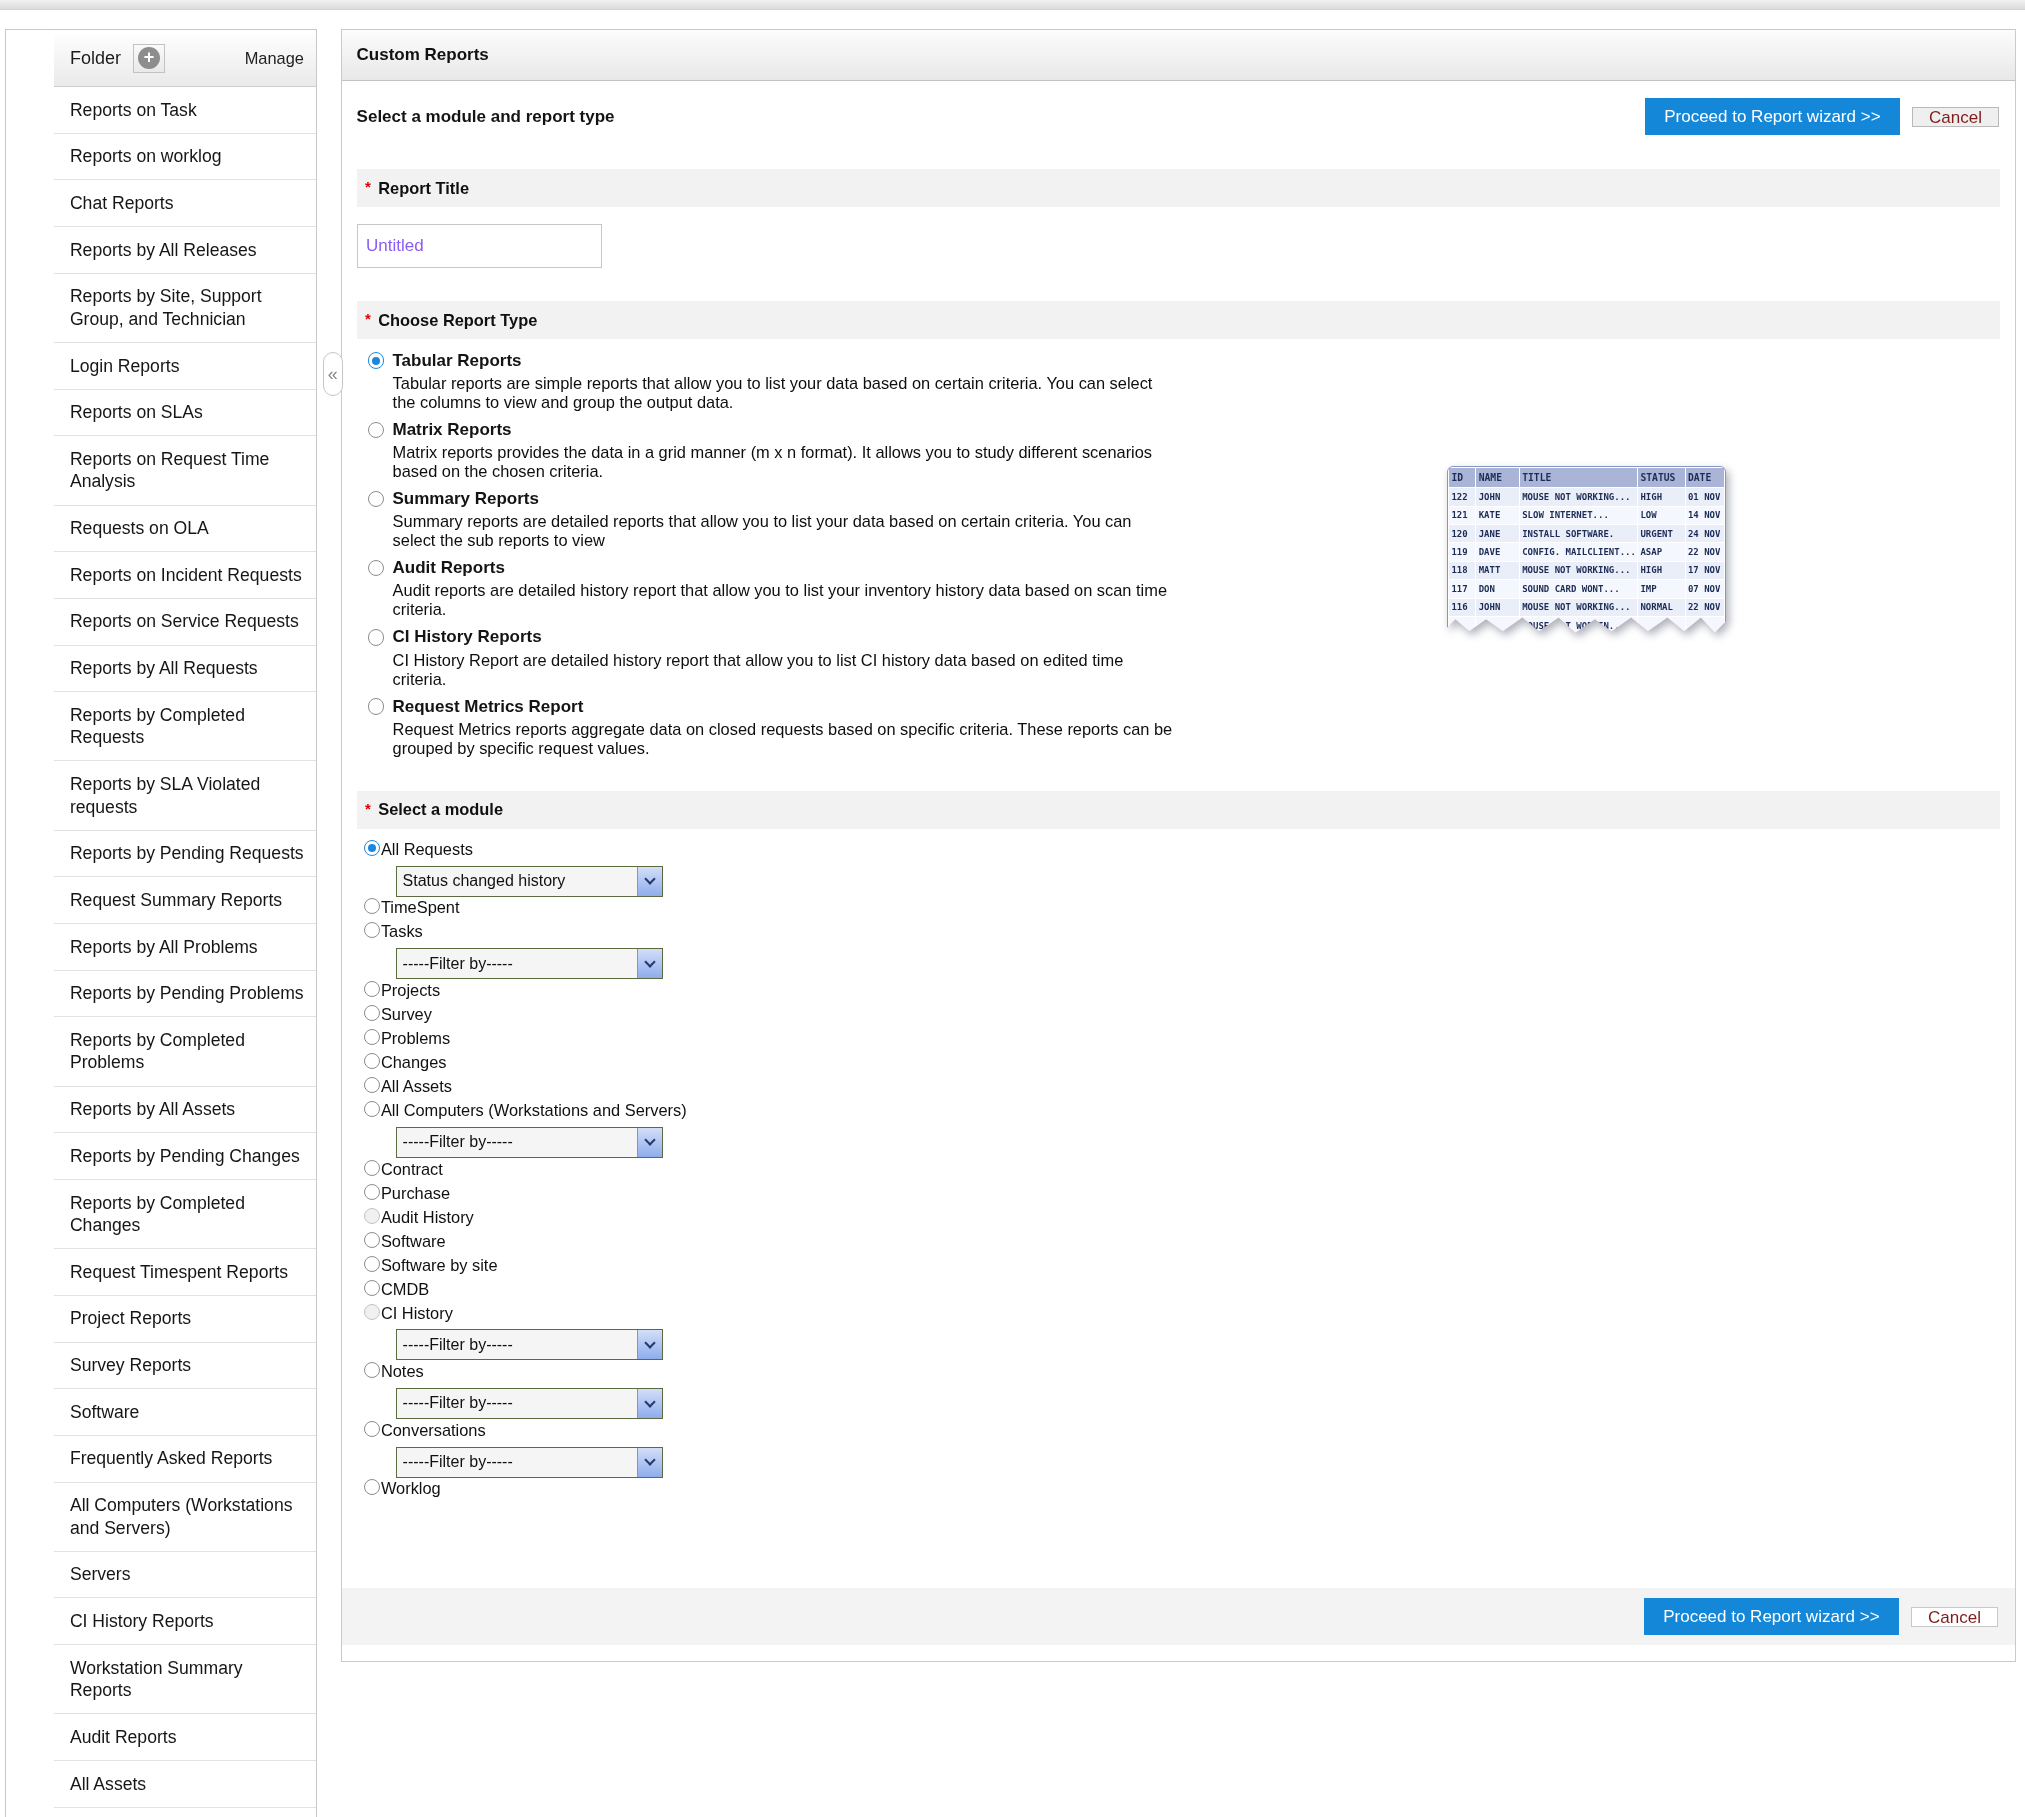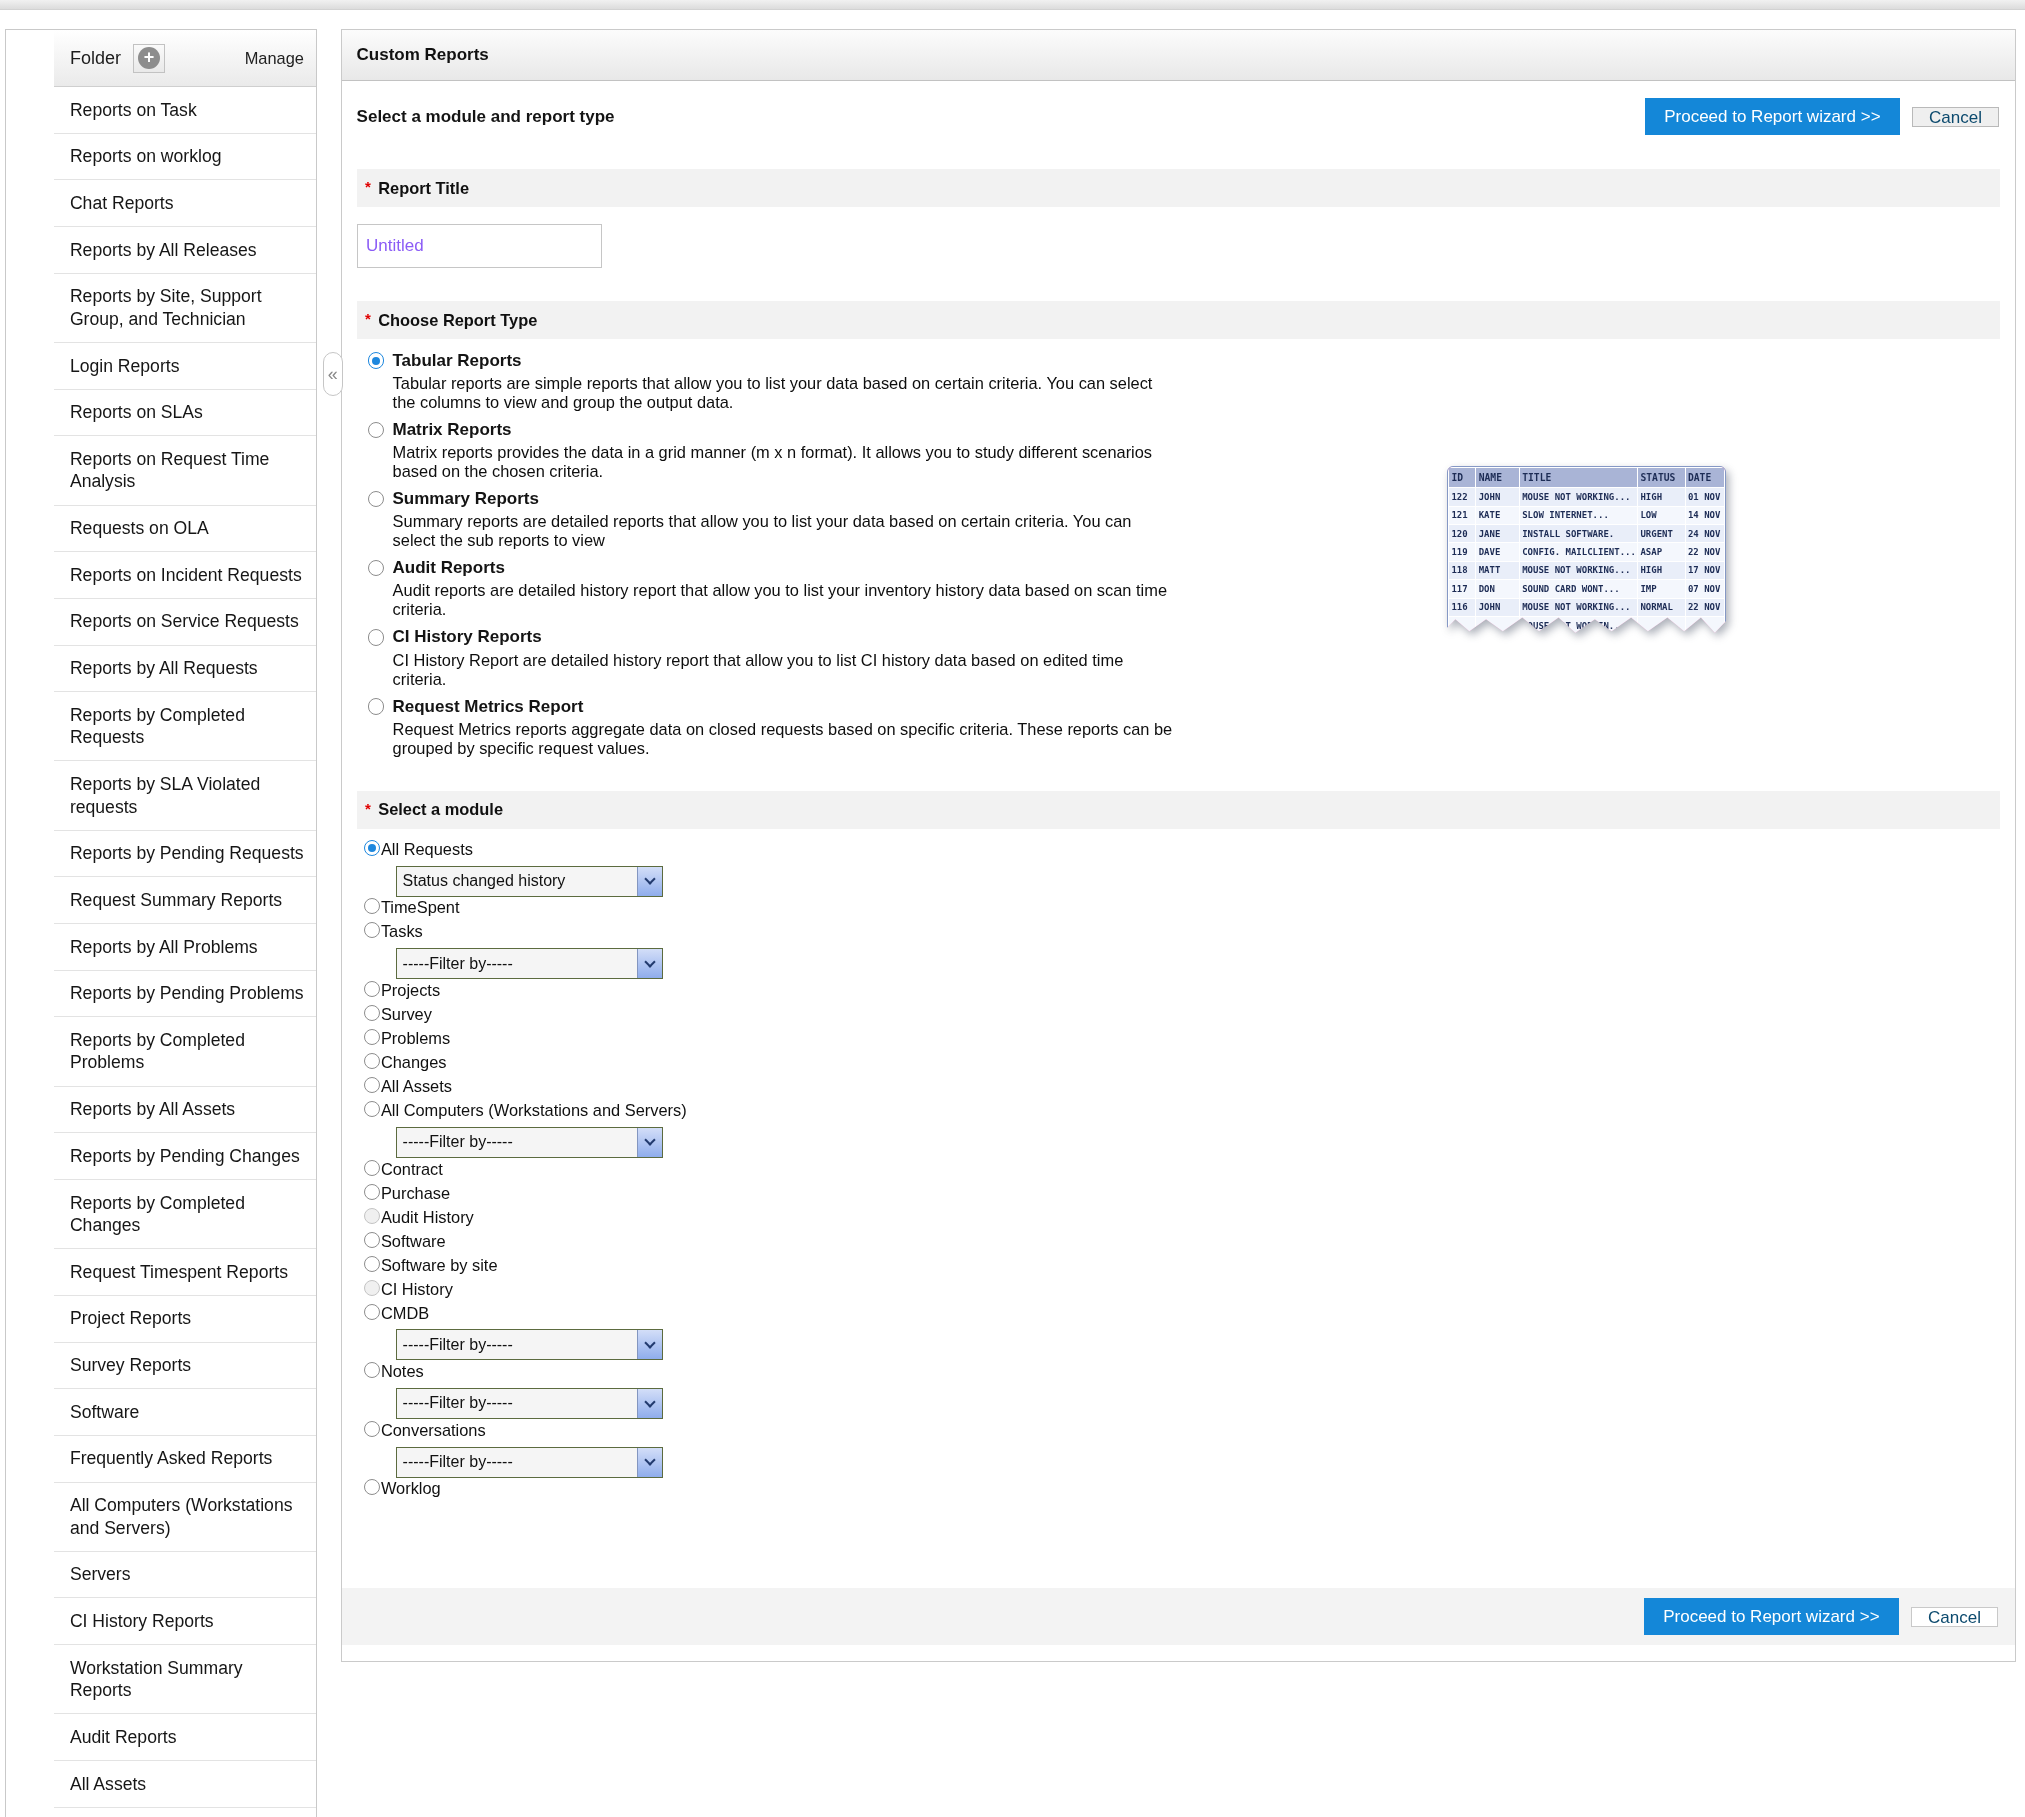--- a/index.html
+++ b/index.html
@@ -36,21 +36,21 @@
   
   .main{position:absolute;left:341px;top:29px;width:1675px;box-sizing:border-box;
     border:0.6px solid #cacaca;background:#fff;padding-bottom:16px;}
   .main-header{height:50px;line-height:50px;padding-left:14.6px;font-size:17px;font-weight:bold;
     background:linear-gradient(#fcfcfc,#e8e8e8);border-bottom:0.6px solid #c2c2c2;color:#111;}
   .subrow{display:flex;align-items:center;margin:16px 16px 0 14.6px;height:39px;}
   .subtitle{font-size:17px;font-weight:bold;}
   .btns{margin-left:auto;display:flex;gap:12px;align-items:center;}
   .btn-primary{background:#1487d8;color:#fff;border:none;font-size:17px;height:37px;
     padding:0 19.5px;cursor:pointer;font-family:inherit;}
-  .btn-cancel{background:#efefef;border:1.2px solid #b9b9b9;color:#0c4a6e;font-size:17px;
+  .btn-cancel{background:#efefef;border:1.2px solid #b9b9b9;color:#7f1d1d;font-size:17px;
     height:20px;padding:0 16px;cursor:pointer;font-family:inherit;box-sizing:border-box;}
   .btn-cancel.white{background:#ffffff;border:1.2px solid #c9c9c9;}
 
   .band{margin:33px 14.6px 0 14.6px;background:#f2f2f2;height:38px;display:flex;align-items:center;
     padding-left:8.5px;box-sizing:border-box;font-size:16.4px;font-weight:bold;color:#101010;}
   .req{color:#e00000;margin-right:7.3px;font-size:15px;position:relative;top:-1.8px;}
 
   .title-input{display:block;margin:17px 0 0 14.6px;width:245px;height:44px;border:1.2px solid #c6c6c6;
     font-size:17px;padding:0 8.5px;font-family:inherit;color:#8b5cf6;box-sizing:border-box;background:#fff;}
 
@@ -381,26 +381,26 @@
       </div>
       <div class="module-row">
         <span class="radio"></span>
         <span class="m-label">Software</span>
       </div>
       <div class="module-row">
         <span class="radio"></span>
         <span class="m-label">Software by site</span>
       </div>
       <div class="module-row">
+        <span class="radio"></span>
+        <span class="m-label">CMDB</span>
+      </div>
+      <div class="module-row">
         <span class="radio disabled"></span>
         <span class="m-label">CI History</span>
-      </div>
-      <div class="module-row">
-        <span class="radio"></span>
-        <span class="m-label">CMDB</span>
       </div>
       <div class="fake-select">
         <span class="fs-text">-----Filter by-----</span>
         <span class="fs-arrow">
           <i></i>
         </span>
       </div>
       <div class="module-row">
         <span class="radio"></span>
         <span class="m-label">Notes</span>

